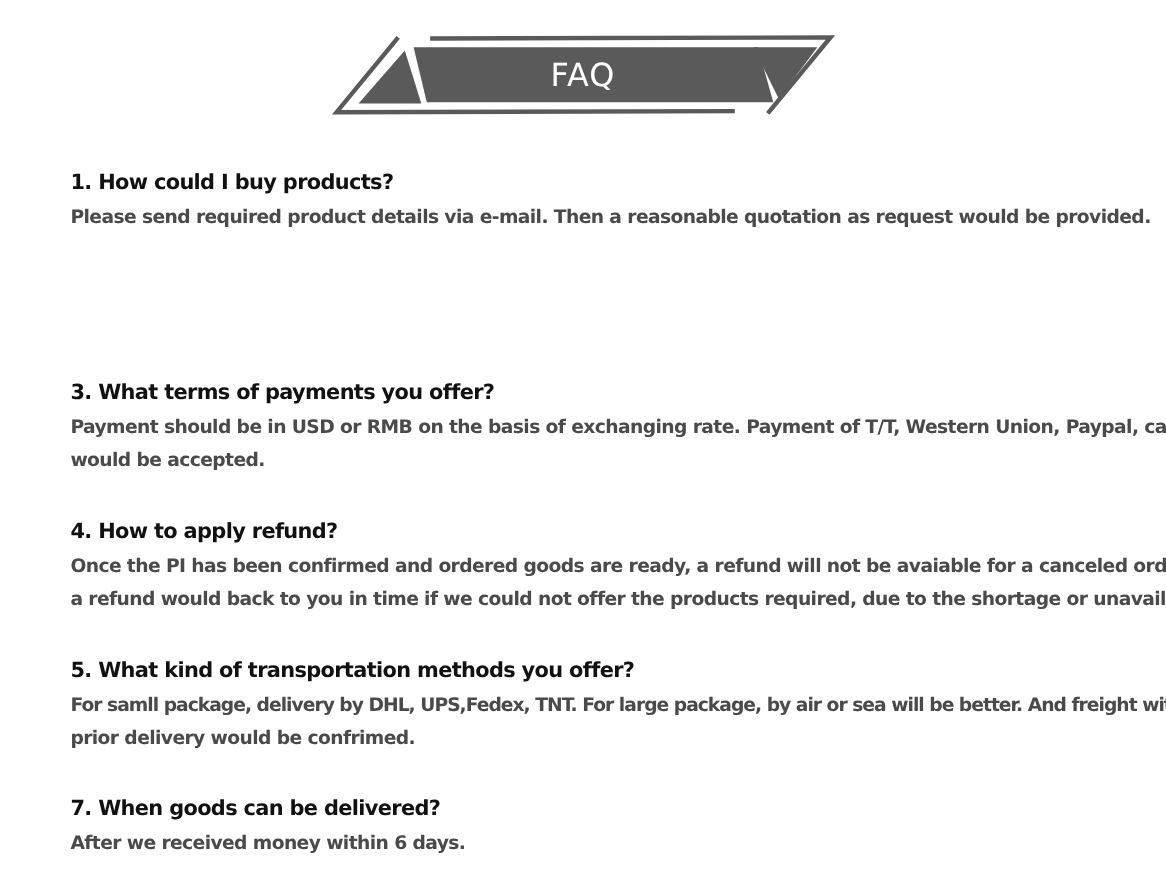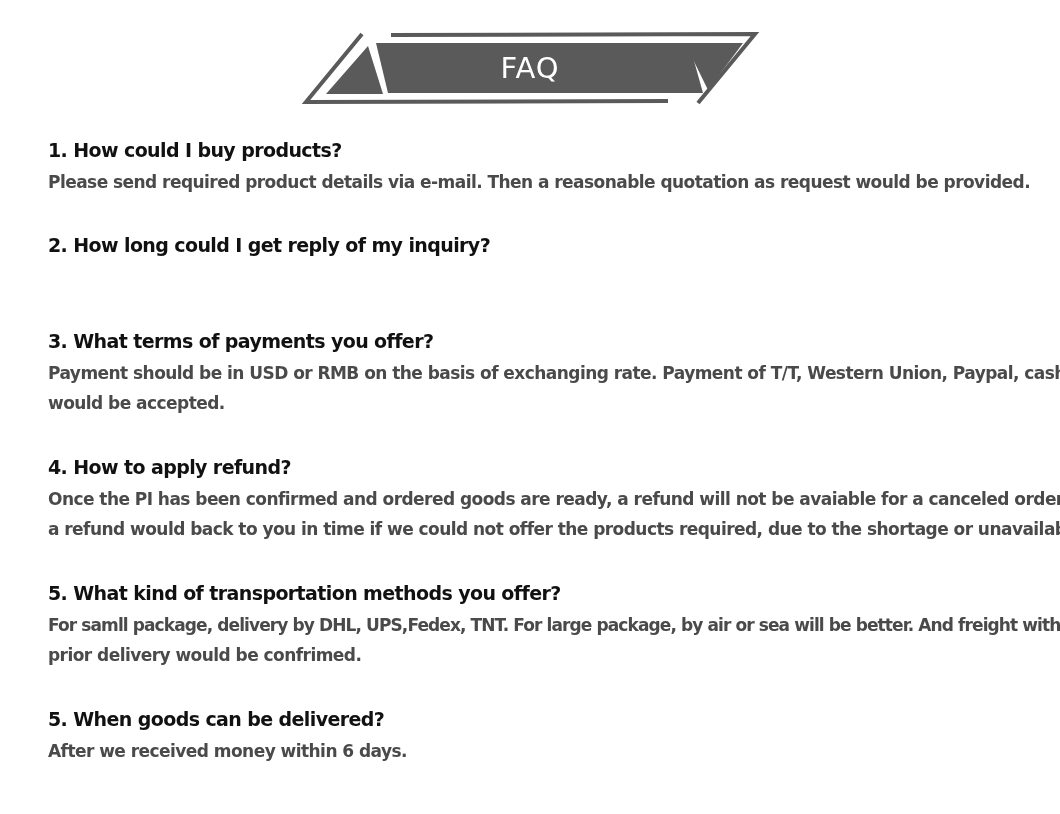--- a/index.html
+++ b/index.html
@@ -34,21 +34,21 @@
     letter-spacing: 1px;
     line-height: 40px;
   }
   .faq-list {
     position: absolute;
     left: 48px;
     top: 136px;
     width: 980px;
   }
   .faq-item {
-    margin: 0;
+    margin: 16px;
   }
   .faq-question {
     color: #111111;
     font-size: 19px;
     font-weight: bold;
     line-height: 28px;
     letter-spacing: -0.6px;
     margin: 0;
     white-space: nowrap;
   }
@@ -83,21 +83,20 @@
 <div class="faq-list">
 
   <div class="faq-item" style="position:absolute; top:0;">
     <h3 class="faq-question">1. How could I buy products?</h3>
     <p class="faq-answer">
       <span class="line">Please send required product details via e-mail. Then a reasonable quotation as request would be provided.</span>
     </p>
   </div>
 
   <div class="faq-item" style="position:absolute; top:95px;">
-    <h3 class="faq-question">2. How long could I get reply of my inquiry?</h3>
   </div>
 
   <div class="faq-item" style="position:absolute; top:191px;">
     <h3 class="faq-question">3. What terms of payments you offer?</h3>
     <p class="faq-answer">
       <span class="line">Payment should be in USD or RMB on the basis of exchanging rate. Payment of T/T, Western Union, Paypal, cash etc.</span>
       <span class="line">would be accepted.</span>
     </p>
   </div>
 
@@ -111,19 +110,19 @@
 
   <div class="faq-item" style="position:absolute; top:443px;">
     <h3 class="faq-question">5. What kind of transportation methods you offer?</h3>
     <p class="faq-answer">
       <span class="line" style="letter-spacing:-0.9px;">For samll package, delivery by DHL, UPS,Fedex, TNT. For large package, by air or sea will be better. And freight with buyers’</span>
       <span class="line">prior delivery would be confrimed.</span>
     </p>
   </div>
 
   <div class="faq-item" style="position:absolute; top:569px;">
-    <h3 class="faq-question">5. When goods can be delivered?</h3>
+    <h3 class="faq-question">7. When goods can be delivered?</h3>
     <p class="faq-answer">
       <span class="line">After we received money within 6 days.</span>
     </p>
   </div>
 
 </div>
 
 </body></html>

